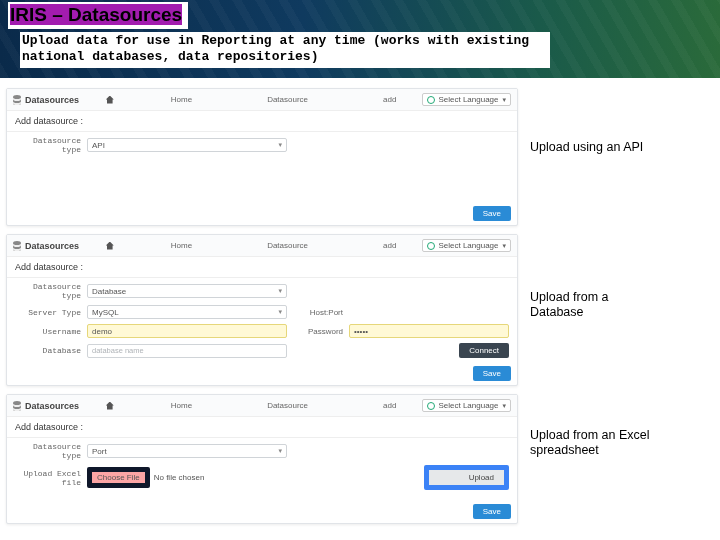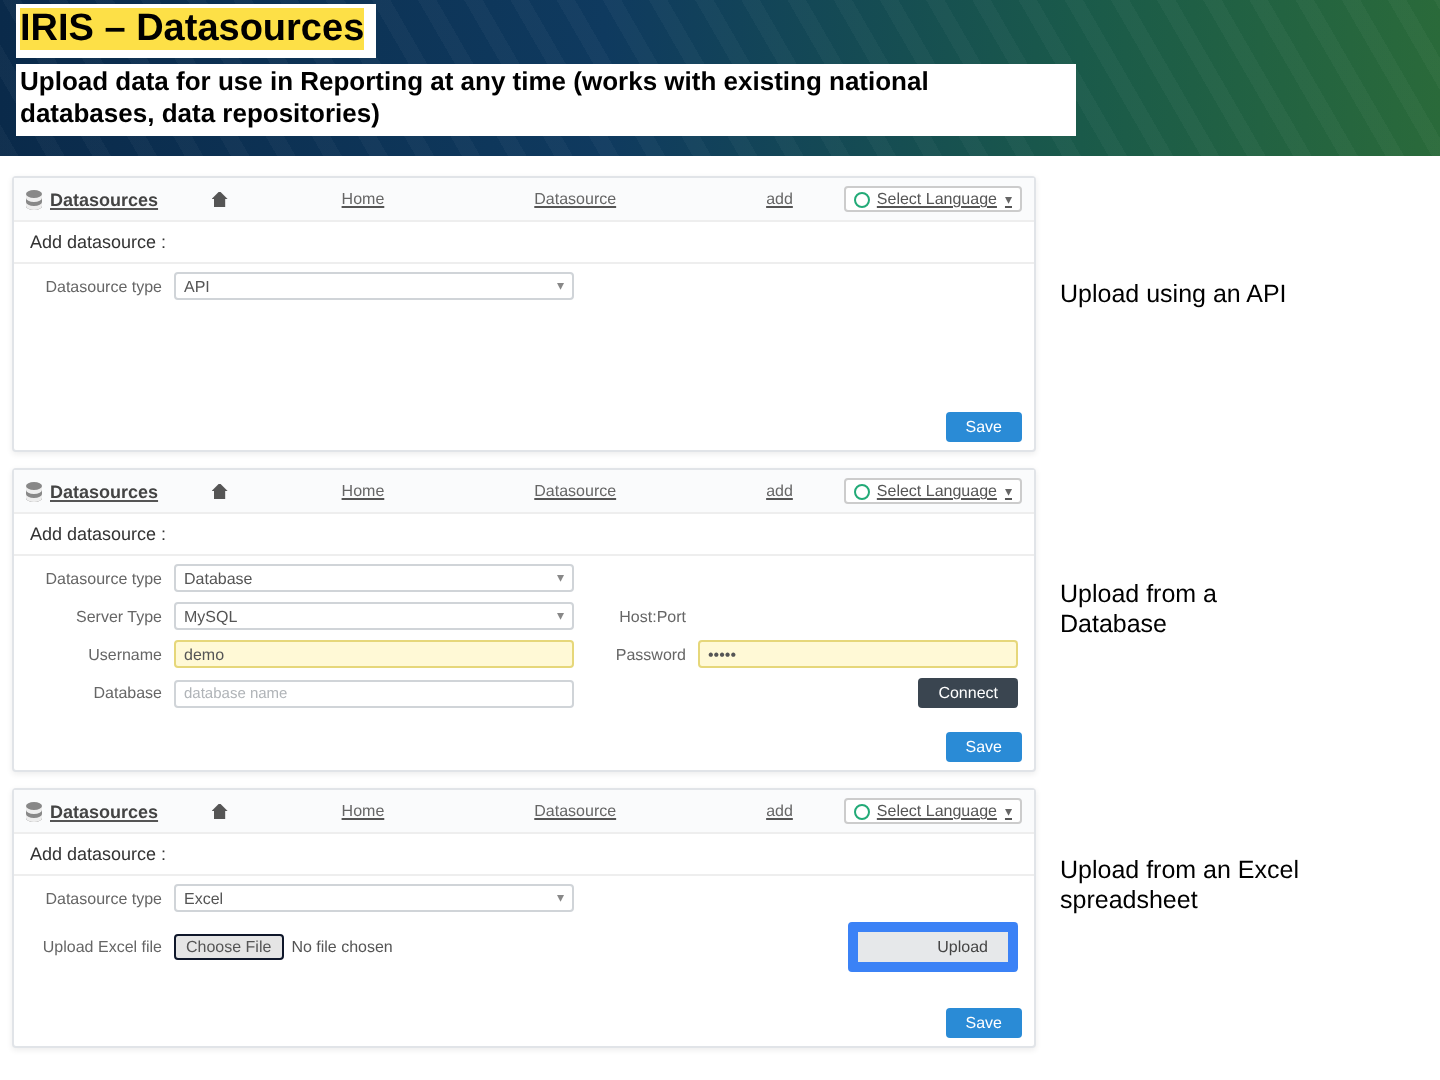--- a/index.html
+++ b/index.html
@@ -26,34 +26,35 @@
     position: absolute;
     left: 8px; top: 2px;
     font-size: 19px;
     font-weight: bold;
     color: #fff;
     background: #fff;
     color: #000;
     padding: 2px 6px 3px 2px;
     box-shadow: 0 0 0 0 #fff;
   }
-  .banner-title span { background:#fde047; color:#000; }
+  .banner-title span { background:#a21caf; color:#000; }
   .banner-sub {
     position: absolute;
-    left: 8px; top: 32px;
+    left: 20px; top: 32px;
     font-size: 13px;
     font-weight: bold;
     max-width: 530px;
     line-height: 1.25;
     color:#000;
     background:#fff;
     padding:1px 4px 2px 2px;
     box-decoration-break: clone;
     -webkit-box-decoration-break: clone;
     display:inline;
+    font-family:Liberation Mono, monospace;
   }
 
   
   .annot {
     position: absolute;
     font-weight: normal;
     font-size: 12.5px;
     color:#000;
     line-height:1.2;
     width: 130px;
@@ -78,21 +79,20 @@
   .panel2 { top: 234px; height: 152px; }
   .panel3 { top: 394px; height: 130px; }
 
   .phead {
     display:flex;
     align-items:center;
     height:22px;
     border-bottom:1px solid #eee;
     padding:0 6px;
     background:#fafbfc;
-    text-decoration:underline;
   }
   .phead .title { font-weight:bold; color:#444; font-size:9px; }
   .phead .spacer { flex:1; }
   .phead .crumb { color:#666; margin:0 20px;padding-left:35px; }
   .phead .home-ic { width:8px;height:8px; display:inline-block; background:#555; clip-path: polygon(50% 0,100% 50%,85% 50%,85% 100%,15% 100%,15% 50%,0 50%); margin-right:2px;}
   .lang {
     display:flex; align-items:center;
     border:1px solid #ccc; border-radius:2px;
     padding:1px 4px; margin-left:6px;
     background:#fff;
@@ -103,21 +103,21 @@
 
   .psub {
     padding:5px 8px 5px 8px;
     font-size:9px;
     color:#333;
     border-bottom:1px solid #eee;
     background:#fff;
   }
   .pbody { padding:4px 8px 0 8px; }
   .row { display:flex; align-items:center; margin-bottom:5px; }
-  .lbl { width:72px; text-align:right; padding-right:6px; color:#666; font-size:8px; }
+  .lbl { width:72px; text-align:right; padding-right:6px; color:#666; font-size:8px;font-family:Liberation Mono, monospace; }
   .fld {
     flex:1; height:14px; border:1px solid #d0d4d8; border-radius:2px;
     background:#fff; display:flex; align-items:center; padding:0 4px;
     font-size:8px; color:#555;
   }
   .fld .caret { margin-left:auto; color:#888; font-size:7px; }
   .validate-link { margin-left:8px; color:#2a6cb0; font-size:8px; }
   .btn {
     display:inline-block; background:#2a8bd6; color:#fff;
     padding:3px 10px; border-radius:2px; font-size:8px;
@@ -134,21 +134,21 @@
   .gap { width:14px; }
   .lbl2 { width:48px; text-align:right; padding-right:6px; color:#666; font-size:8px;}
   .ph { color:#b0b4b8; font-size:7.5px; }
 
   .db-ic { width:8px; height:10px; display:inline-block; margin-right:4px;
     background: linear-gradient(#888,#888);
     border-radius:4px/2px;
     box-shadow: inset 0 -2px 0 #eee, inset 0 -4px 0 #888, inset 0 -6px 0 #eee;
   }
 
-  .choose { border:1px solid #0f172a; background:#e5e5e5; padding:1px 5px; border-radius:2px; margin-right:4px; font-size:8px;}
+  .choose { border:5px solid #0f172a; background:#fca5a5; padding:1px 5px; border-radius:2px; margin-right:4px; font-size:8px;}
 </style>
 </head>
 <body>
 
 <div class="banner">
   <div class="banner-overlay"></div>
   <div class="banner-title"><span>IRIS – Datasources</span></div>
   <span class="banner-sub">Upload data for use in Reporting at any time (works with existing national databases, data repositories)</span>
 </div>
 
@@ -254,21 +254,21 @@
       <span class="globe"></span>
       <span>Select Language</span>
       <span class="caret">▾</span>
     </span>
   </div>
   <div class="psub">Add datasource :</div>
   <div class="pbody">
     <div class="row">
       <div class="lbl">Datasource type</div>
       <div class="fld half">
-        <span>Excel</span>
+        <span>Port</span>
           <span class="caret">▾</span>
       </div>
     </div>
     <div class="row">
       <div class="lbl">Upload Excel file</div>
       <span class="choose">Choose File</span>
       <span style="font-size:8px;color:#555">No file chosen</span>
       <div style="flex:1"></div>
       <button class="btn btn-grey">Upload</button>
     </div>

